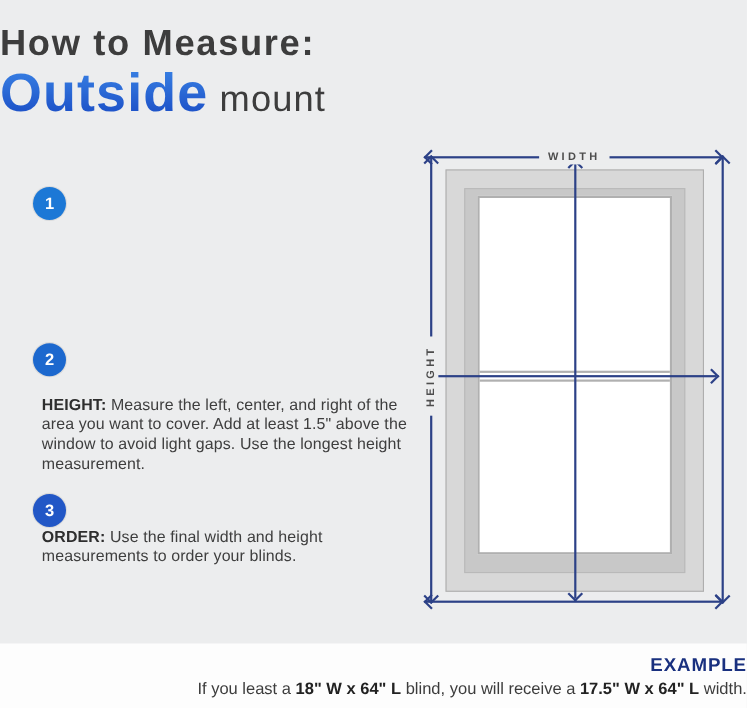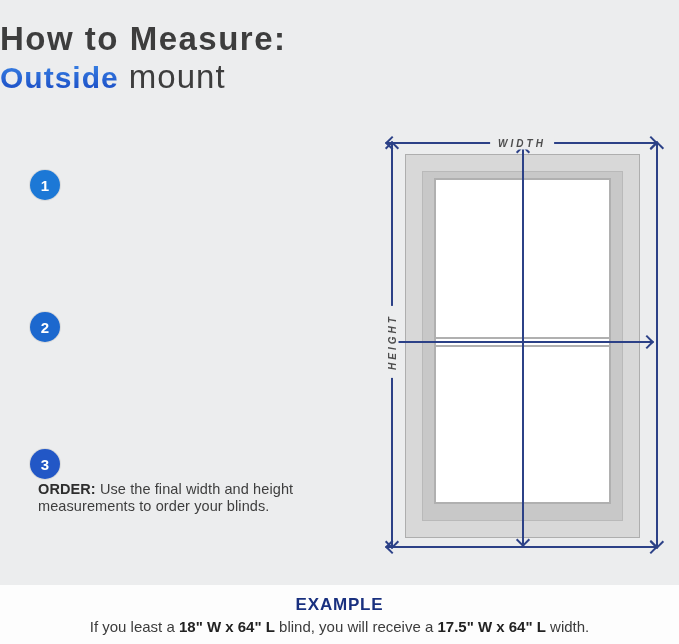--- a/index.html
+++ b/index.html
@@ -7,21 +7,21 @@
     position:relative;width:679px;height:644px;overflow:hidden;
     background:#ecedee;
     font-family:"Liberation Sans", sans-serif;
     -webkit-font-smoothing:antialiased;
   }
   
   .header{position:absolute;top:22px;left:0;width:100%;line-height:1.05;}
   .header .line1{font-size:33px;font-weight:600;color:#3d3d3d;letter-spacing:1.5px;}
   .header .line2{margin-top:3px;}
   .header .accent{
-    font-size:30px;font-weight:800;letter-spacing:1px;
+    font-size:49px;font-weight:800;letter-spacing:1px;
     background:linear-gradient(180deg,#3b85e6 0%,#1b4ec6 90%);
     -webkit-background-clip:text;background-clip:text;color:transparent;
   }
   .header .rest{font-size:33px;font-weight:400;color:#3d3d3d;letter-spacing:1px;}
   
   .badge{
     position:absolute;width:30px;height:30px;border-radius:50%;
     color:#fff;font-size:15px;font-weight:700;
     display:flex;align-items:center;justify-content:center;
     box-shadow:0 0 0 1px rgba(0,0,0,0.08);
@@ -31,21 +31,21 @@
   .badge.b3{left:30px;top:449px;background:#2257c6;}
   .steptext{
     position:absolute;left:38px;width:348px;
     font-size:14.5px;line-height:1.22;letter-spacing:0.1px;color:#3e3e3e;
   }
   .steptext b{color:#2e2e2e;font-weight:700;}
   .steptext.t1{top:206px;}
   .steptext.t2{top:346px;}
   .steptext.t3{top:466px;}
   
-  .diagram{position:absolute;left:378px;top:128px;width:294px;height:432px;font-style:italic;}
+  .diagram{position:absolute;left:378px;top:128px;width:294px;height:432px;}
   .win-outer{position:absolute;left:27px;top:26px;width:235px;height:384px;
     background:#d8d8d8;border:1px solid #aeaeae;box-sizing:border-box;}
   .win-jamb{position:absolute;left:16px;top:16px;right:16px;bottom:16px;
     background:#c8c8c8;border:1px solid #b9b9b9;box-sizing:border-box;}
   .win-sash{position:absolute;left:11px;top:6px;right:11px;bottom:16px;
     background:#ffffff;border:2px solid #b0b0b0;box-sizing:border-box;}
   .rail{position:absolute;left:0;right:0;height:2px;background:#b0b0b0;}
   .rail.r1{top:157px;} .rail.r2{top:165px;}
   .mline{position:absolute;background:#2c4187;}
   .hline{height:2px;} .vline{width:2px;}
@@ -61,38 +61,39 @@
   .chv.right{transform:rotate(135deg);}
   .chv.down{transform:rotate(225deg);}
   .chv.left{transform:rotate(-45deg);}
   .dim-label{
     position:absolute;background:#ecedee;padding:1px 8px;
     font-size:10px;font-weight:600;letter-spacing:3px;color:#4d4d4d;white-space:nowrap;
   }
   .lbl-width{left:144px;top:15px;transform:translate(-50%,-50%);}
   .lbl-height{left:14px;top:214px;transform:translate(-50%,-50%) rotate(-90deg);}
   
-  .example{position:absolute;left:0;right:0;bottom:0;height:59px;background:#fdfdfd;text-align:center;}
+  .example{position:absolute;left:0;right:0;bottom:0;height:59px;background:#fdfdfd;text-align:right;}
   .example .ex-head{margin-top:10px;font-size:17px;font-weight:700;letter-spacing:0.8px;color:#19307f;}
   .example .ex-line{margin-top:3px;font-size:15px;color:#3c3c3c;}
   .example .ex-line b{color:#222;font-weight:700;}
 </style>
 </head>
 <body>
 
 <div class="canvas">
 
   <div class="header">
     <div class="line1">How to Measure:</div>
     <div class="line2"><span class="accent">Outside</span><span class="rest">&nbsp;</span><span class="rest">mount</span></div>
   </div>
 
   <div class="badge b1">1</div>
 
   <div class="badge b2">2</div>
+  <p class="steptext t2"><b>HEIGHT:</b> <span>Measure the left, center, and right of the area you want to cover. Add at least 1.5" above the window to avoid light gaps. Use the longest height measurement.</span></p>
 
   <div class="badge b3">3</div>
   <p class="steptext t3"><b>ORDER:</b> <span>Use the final width and height measurements to order your blinds.</span></p>
 
   <div class="diagram">
 
     <div class="win-outer">
       <div class="win-jamb">
         <div class="win-sash">
           <div class="rail r1"></div>

